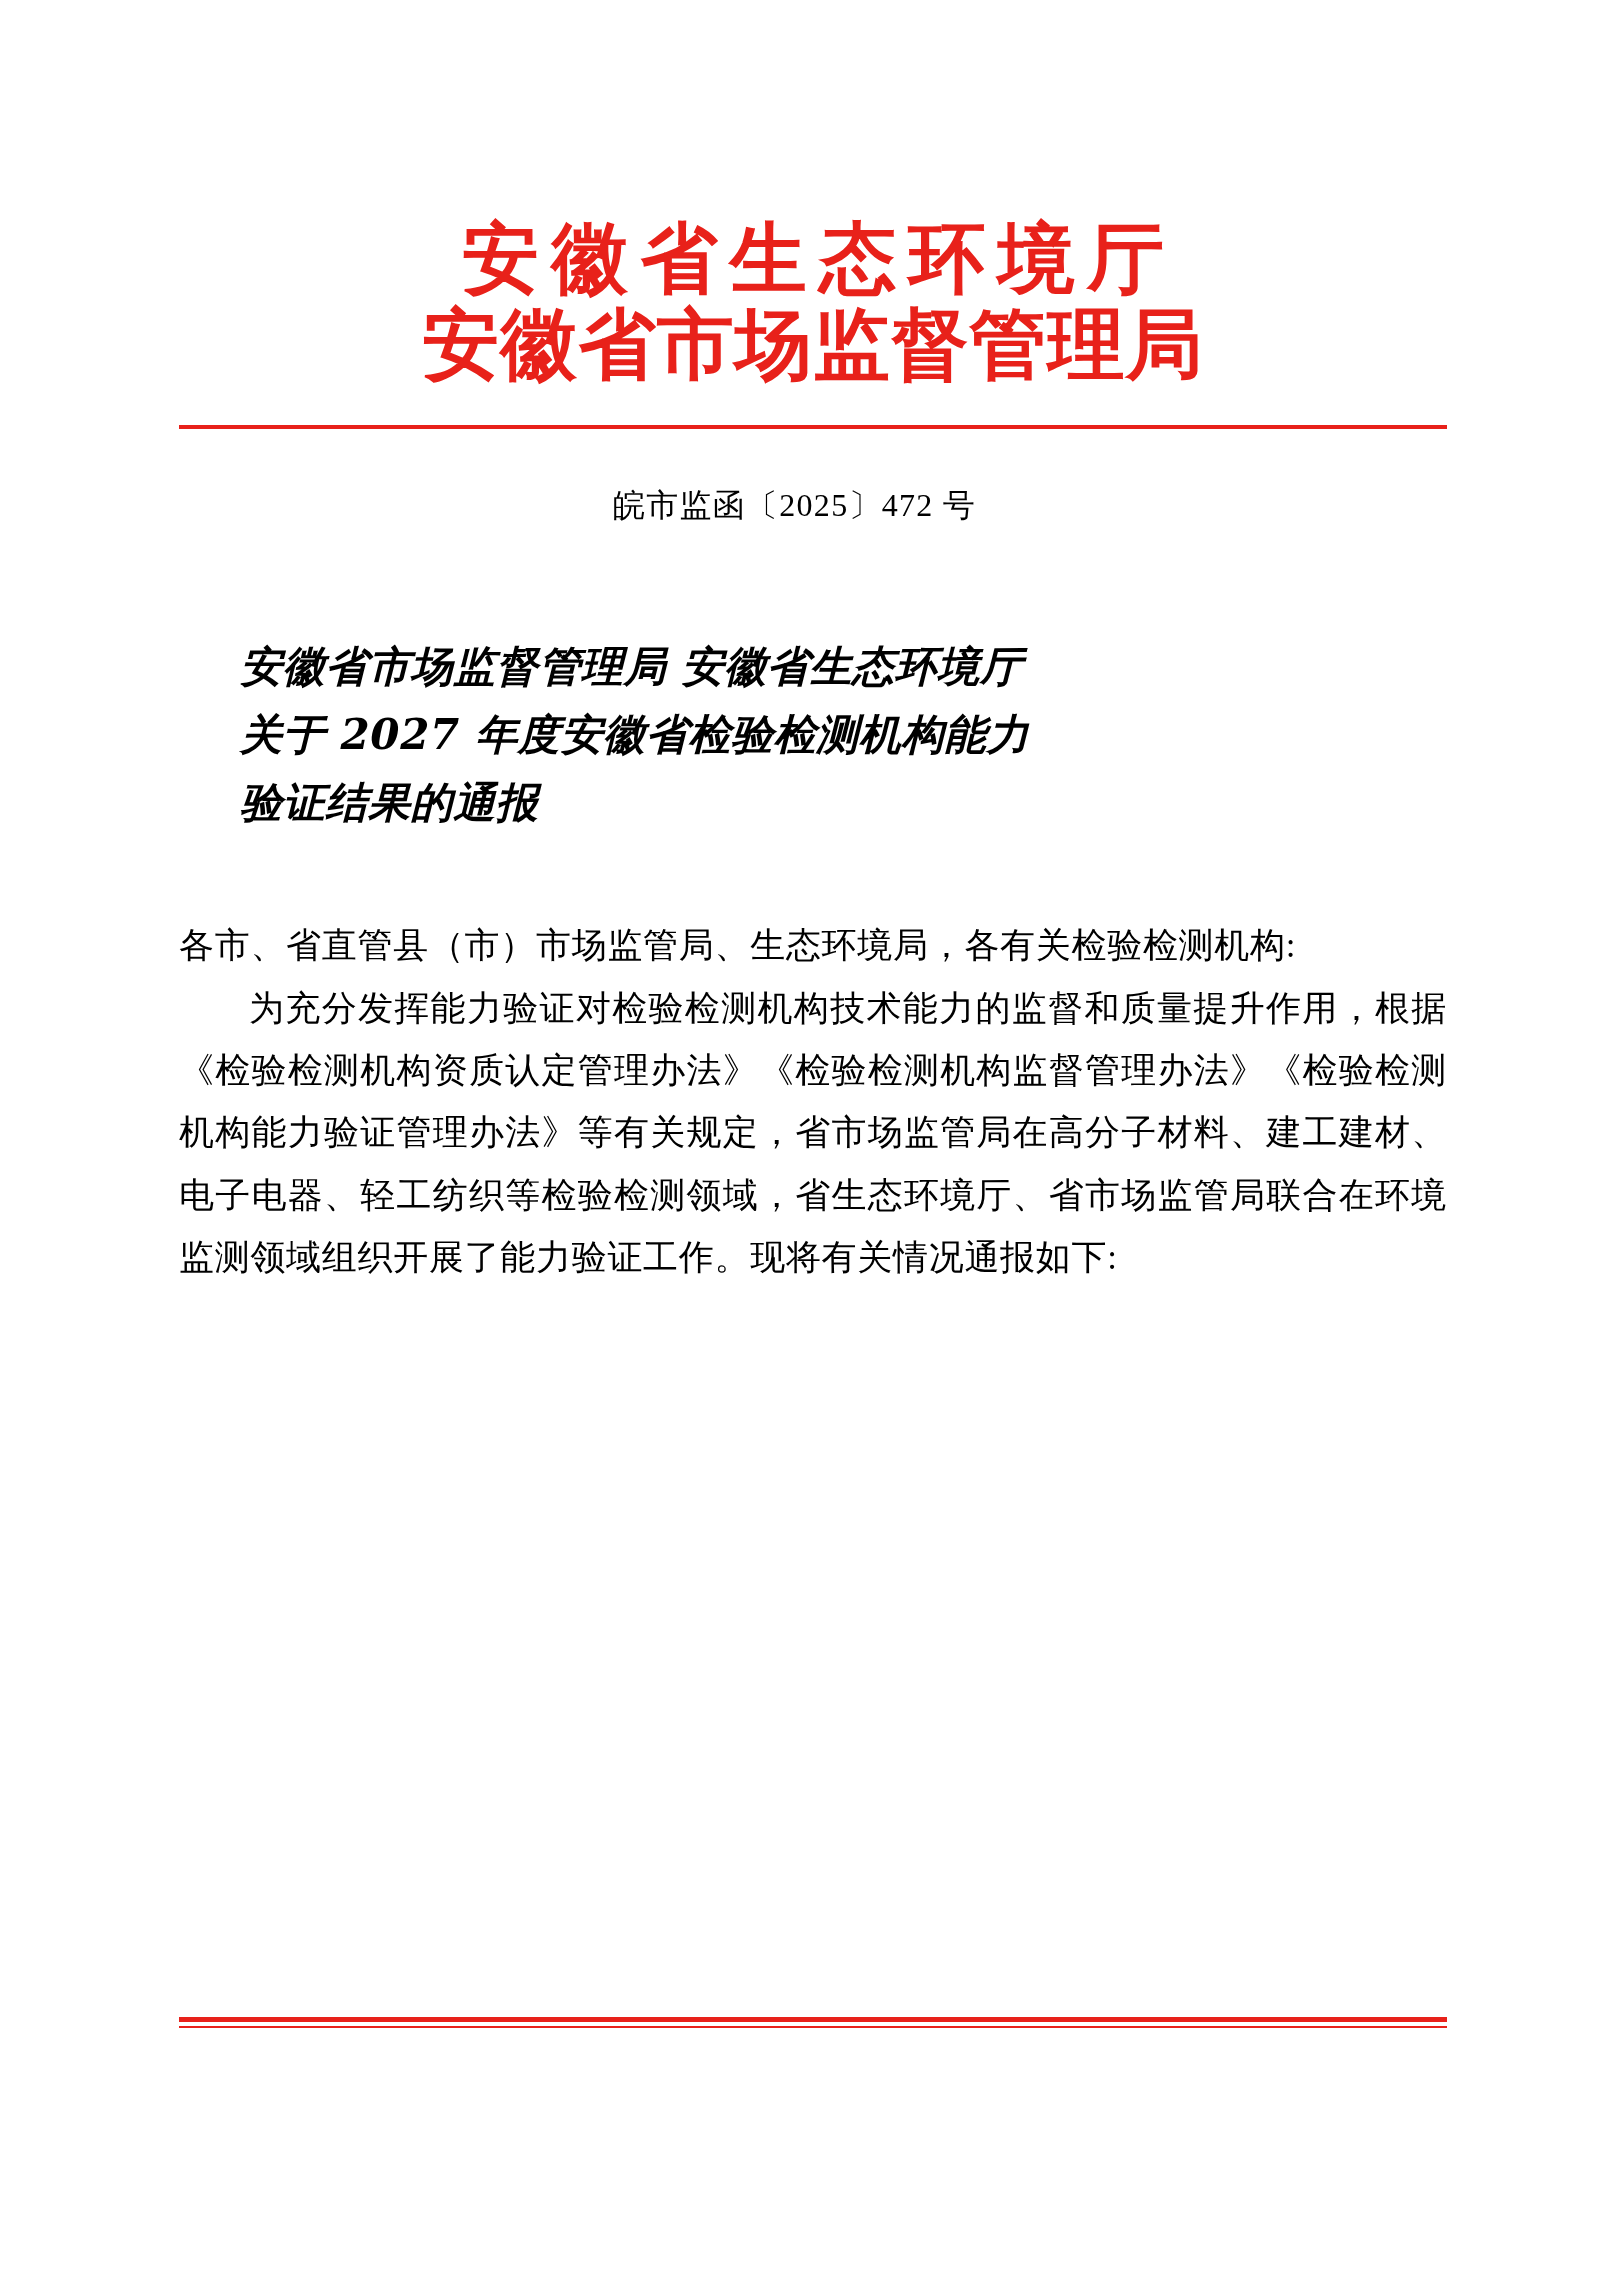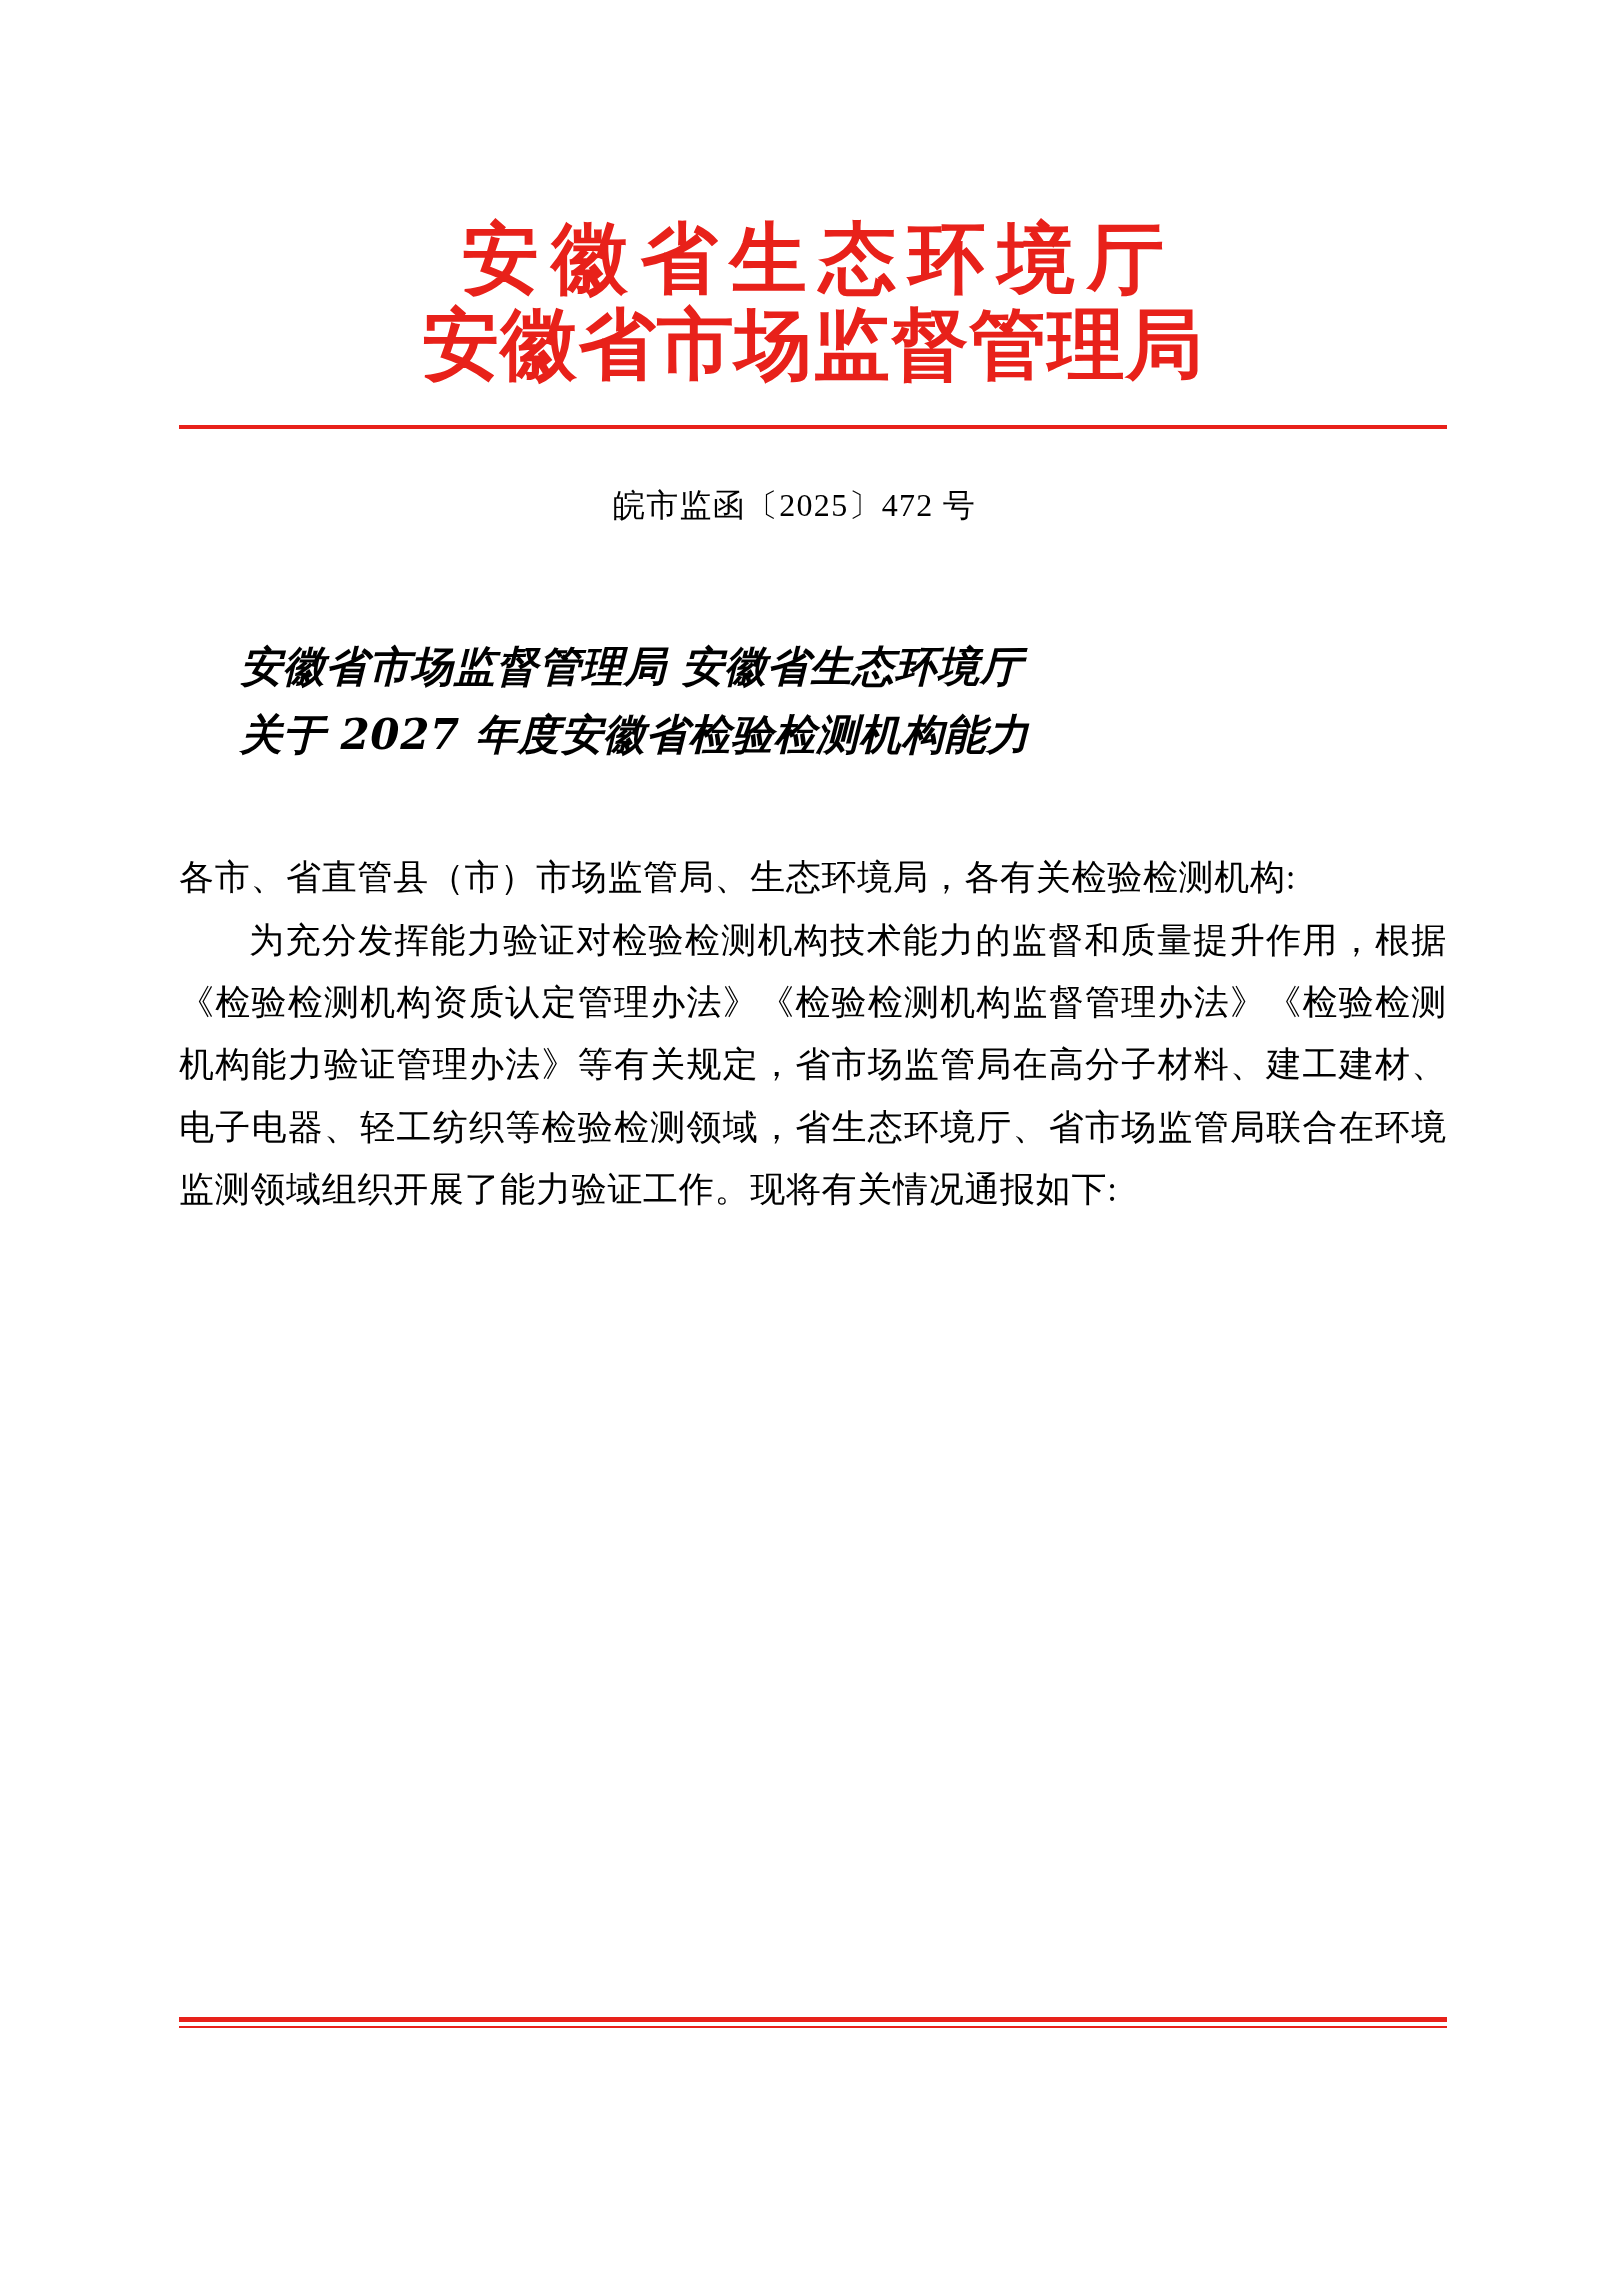--- a/index.html
+++ b/index.html
@@ -136,20 +136,21 @@
       <div class="letterhead-line letterhead-line-1">安徽省市场监督管理局</div>
     </div>
 
     <div class="header-rule"></div>
 
     <div class="doc-number">皖市监函〔2025〕472 号</div>
 
     <div class="doc-title">
       <div>安徽省市场监督管理局  安徽省生态环境厅</div>
       <div>关于 2027 年度安徽省检验检测机构能力</div>
+      <div>验证结果的通报</div>
     </div>
 
     <div class="body-text">
       <p>各市、省直管县（市）市场监管局、生态环境局，各有关检验检测机构:</p>
       <p class="para-indent">为充分发挥能力验证对检验检测机构技术能力的监督和质量提升作用，根据《检验检测机构资质认定管理办法》《检验检测机构监督管理办法》《检验检测机构能力验证管理办法》等有关规定，省市场监管局在高分子材料、建工建材、电子电器、轻工纺织等检验检测领域，省生态环境厅、省市场监管局联合在环境监测领域组织开展了能力验证工作。现将有关情况通报如下:</p>
     </div>
 
   </div>
 
   <div class="footer-rule-wrap">

